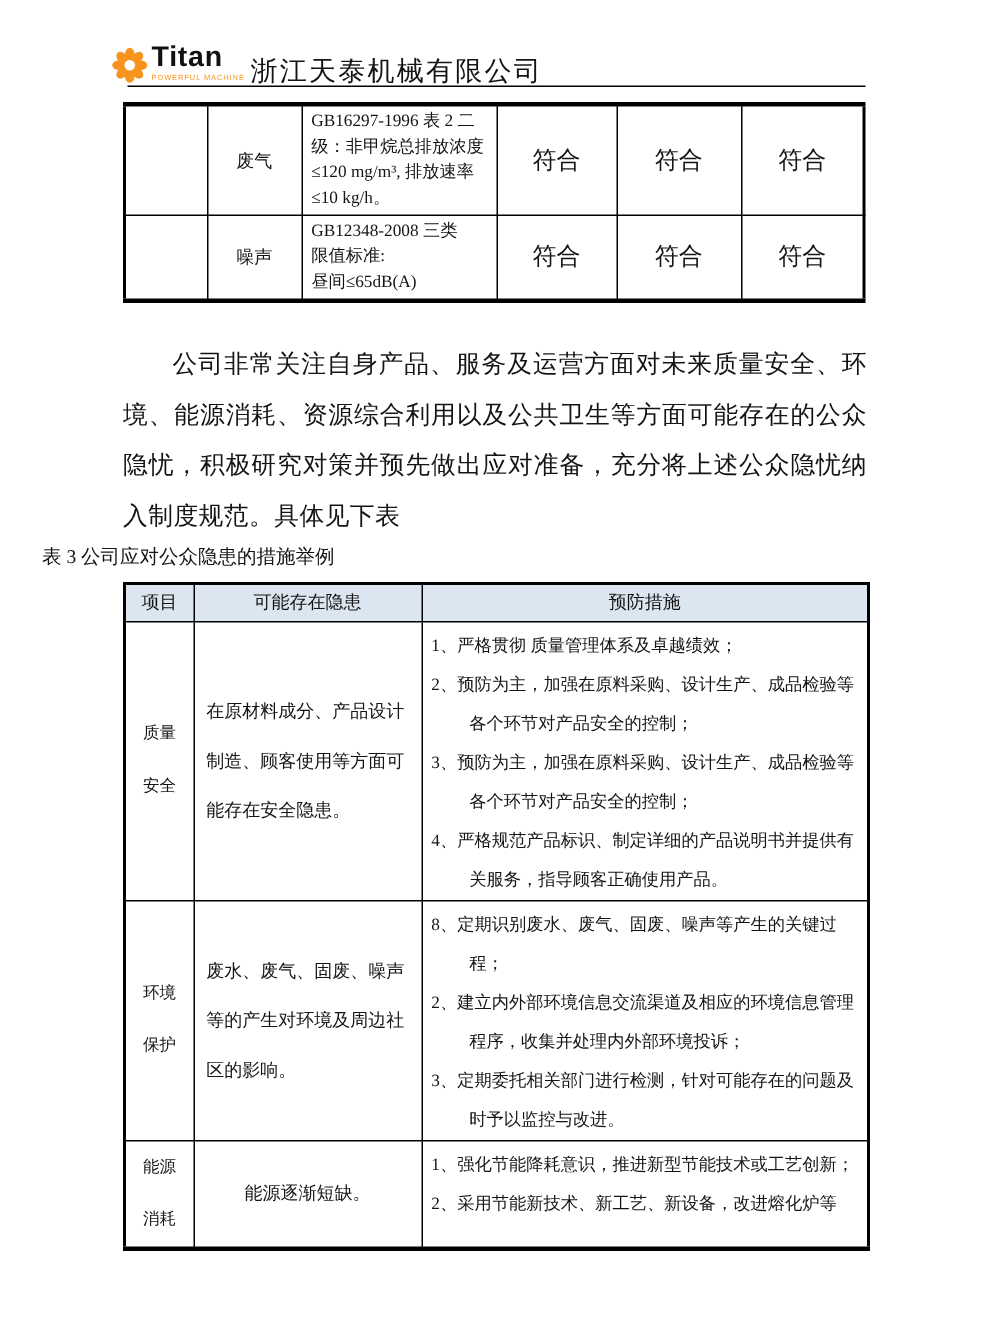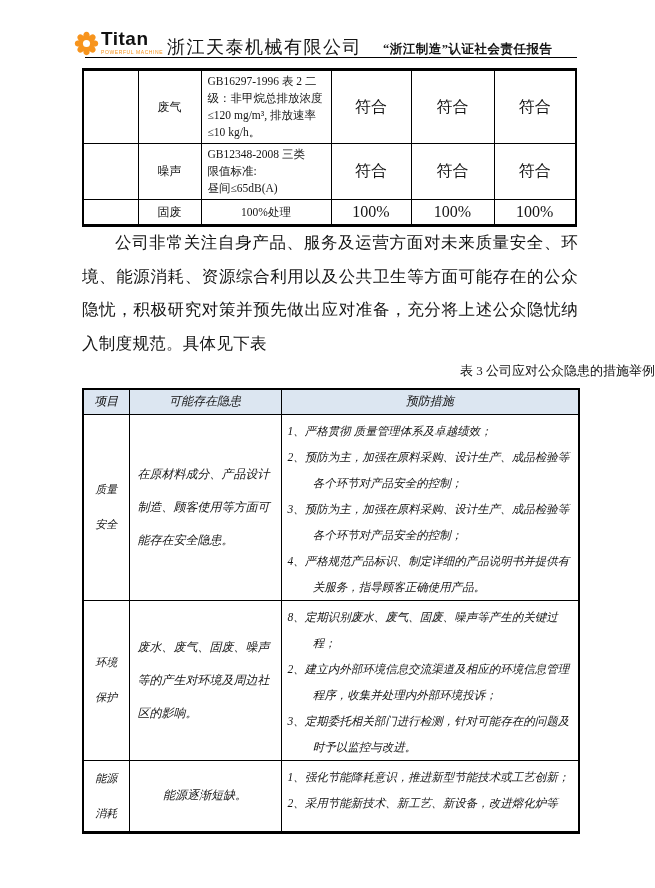--- a/index.html
+++ b/index.html
@@ -31,23 +31,23 @@
   .t1 td.std { width:130px; text-align:left; padding:2px 6px; line-height:17px; }
   .t1 td.std.center { text-align:center; }
   .t1 td.res { text-align:center; font-size:16px; }
   .t1 td.res.c3 { width:80px; } .t1 td.res.c4 { width:83px; } .t1 td.res.c5 { width:82px; }
   .pre { white-space:pre-line; }
   
   .para { position:absolute; left:82px; top:226px; width:496px;
           font-size:16.5px; line-height:33.5px; text-align:justify; text-indent:2em;
           letter-spacing:0.3px; }
   
-  .caption { position:absolute; left:0; top:362px; width:655px; text-align:right; font-size:13px; }
+  .caption { position:absolute; left:0; top:362px; width:655px; text-align:left; font-size:13px;padding-left:28px; }
   .t3 { position:absolute; left:82px; top:388px; width:496px;
-        border:2px solid #000; border-bottom:3px solid #000;font-style:italic; }
+        border:2px solid #000; border-bottom:3px solid #000; }
   .t3 td, .t3 th { border:1px solid #000; }
   .t3 th { height:25px; font-size:12px; font-weight:normal; text-align:center; }
   .t3 .c-item { width:46px; } .t3 .c-risk { width:152px; } .t3 .c-meas { width:298px; }
   .t3 td.item { text-align:center; font-size:11px; line-height:35px; vertical-align:middle; }
   .t3 td.risk { font-size:12px; line-height:33px; padding:0 8px; vertical-align:middle; text-align:left; }
   .t3 td.risk.center { text-align:center; }
   .t3 td.measures { vertical-align:top; font-size:11.5px; line-height:26px; padding:3px 3px 0 6px; text-align:left; }
   .measure { padding-left:2.2em; text-indent:-2.2em; }
   .t3 .row-quality { height:185px; }
   .t3 .row-env { height:157px; }
@@ -71,21 +71,20 @@
         <ellipse cx="12" cy="5.2" rx="3.1" ry="4.4" transform="rotate(315 12 12)"></ellipse>
       </g>
       <circle cx="12" cy="12" r="3.4" fill="#ffffff"></circle>
     </svg>
     <div class="brand-block">
       <span class="brand">Titan</span>
       <span class="tagline">POWERFUL MACHINE</span>
     </div>
   </div>
   <div class="company">浙江天泰机械有限公司</div>
-  <div class="report-title">“浙江制造”认证社会责任报告</div>
   <div class="header-rule"></div>
 
   <table class="t1">
     <tbody>
         <tr class="r1">
       <td class="cat"></td>
       <td class="itm">废气</td>
       <td class="std">GB16297-1996 表 2 二级：非甲烷总排放浓度≤120 mg/m³, 排放速率≤10 kg/h。</td>
       <td class="res c3">符合</td>
       <td class="res c4">符合</td>
@@ -93,28 +92,20 @@
     </tr>
     <tr class="r2">
       <td class="cat"></td>
       <td class="itm">噪声</td>
       <td class="std pre">GB12348-2008 三类
 限值标准:
 昼间≤65dB(A)</td>
       <td class="res c3">符合</td>
       <td class="res c4">符合</td>
       <td class="res c5">符合</td>
-    </tr>
-    <tr class="r3">
-      <td class="cat"></td>
-      <td class="itm">固废</td>
-      <td class="std center">100%处理</td>
-      <td class="res c3">100%</td>
-      <td class="res c4">100%</td>
-      <td class="res c5">100%</td>
     </tr>
   </tbody>
     </table>
 
   <div class="para">公司非常关注自身产品、服务及运营方面对未来质量安全、环境、能源消耗、资源综合利用以及公共卫生等方面可能存在的公众隐忧，积极研究对策并预先做出应对准备，充分将上述公众隐忧纳入制度规范。具体见下表</div>
 
   <div class="caption">表 3 公司应对公众隐患的措施举例</div>
 
   <table class="t3">
     <tbody>

